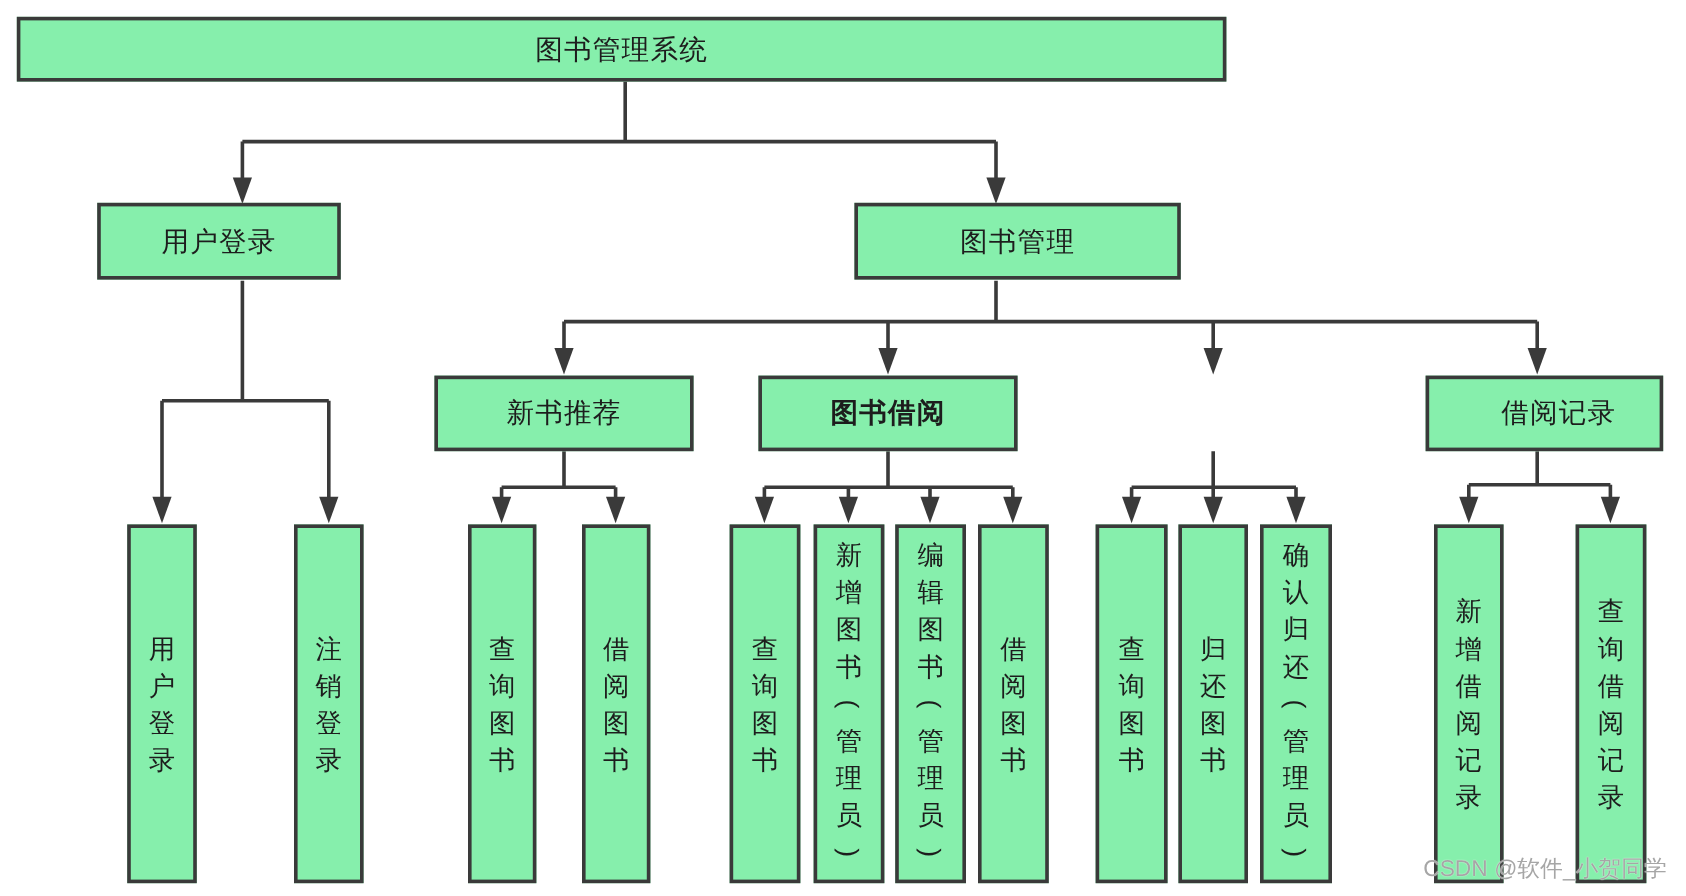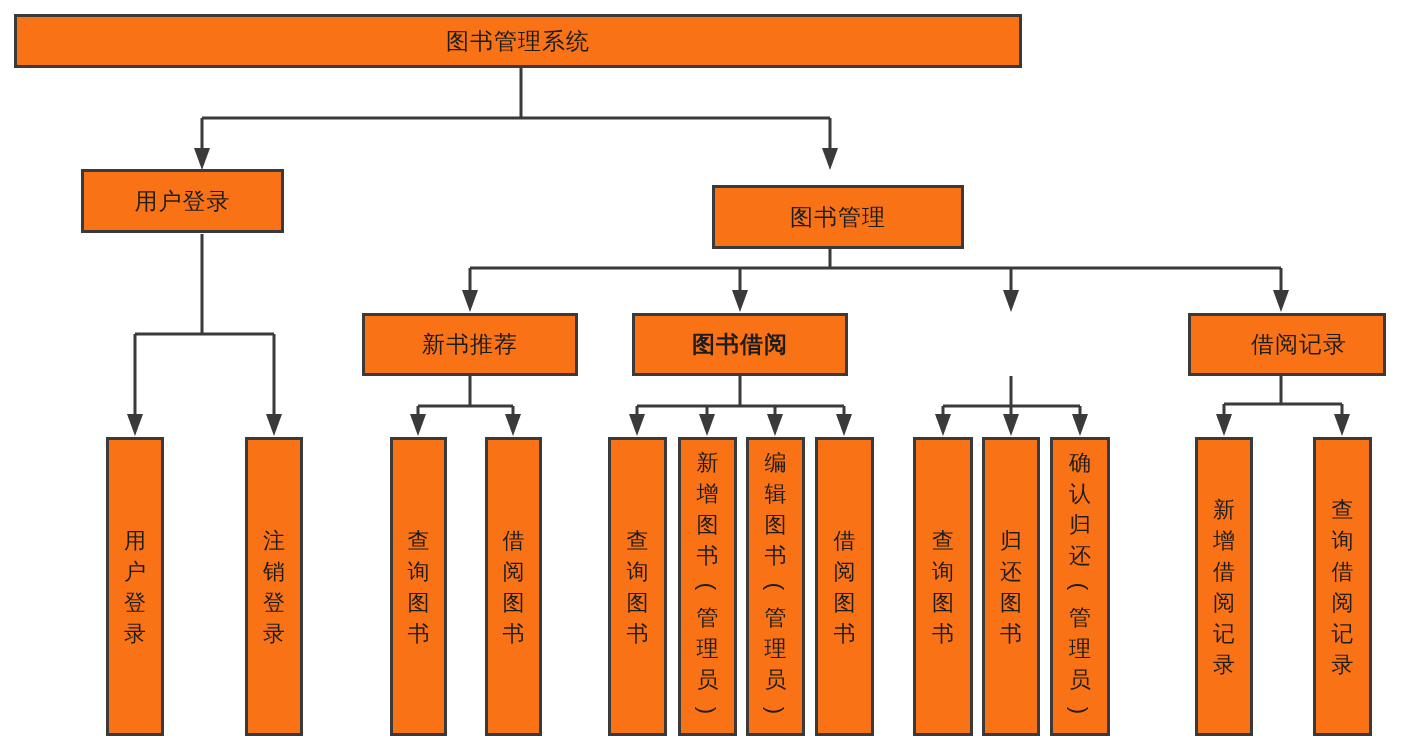--- a/index.html
+++ b/index.html
@@ -15,21 +15,21 @@
     font-family:"Liberation Sans","DejaVu Sans",sans-serif;
     position:relative;
   }
   #canvas{
     position:absolute;left:0;top:0;width:1405px;height:747px;
     overflow:hidden;
   }
   #wires{position:absolute;left:0;top:0;z-index:1;}
   .node{
     position:absolute;
-    background:#f97316;
+    background:#86efac;
     border:3px solid var(--line);
     box-sizing:border-box;
     display:flex;align-items:center;justify-content:center;
     color:var(--text);
     z-index:2;
   }
   .hlabel{
     font-size:23px;
     letter-spacing:1px;
     white-space:nowrap;
@@ -92,21 +92,21 @@
     </g>
   </svg>
 
   <div class="node" style="left:14px;top:14px;width:1008px;height:54px;">
     <span class="hlabel">图书管理系统</span>
   </div>
 
   <div class="node" style="left:81px;top:169px;width:203px;height:64px;">
     <span class="hlabel">用户登录</span>
   </div>
-  <div class="node" style="left:712px;top:169px;width:252px;height:64px;margin-top:16px;">
+  <div class="node" style="left:712px;top:169px;width:272px;height:64px;">
     <span class="hlabel">图书管理</span>
   </div>
 
   <div class="node" style="left:362px;top:313px;width:216px;height:63px;">
     <span class="hlabel">新书推荐</span>
   </div>
   <div class="node" style="left:632px;top:313px;width:216px;height:63px;font-weight:bold;">
     <span class="hlabel">图书借阅</span>
   </div>
   <div class="node" style="left:1188px;top:313px;width:198px;height:63px;padding-left:24px;">
@@ -234,13 +234,14 @@
     <div class="v-text">
         <span class="vchar">查</span>
         <span class="vchar">询</span>
         <span class="vchar">借</span>
         <span class="vchar">阅</span>
         <span class="vchar">记</span>
         <span class="vchar">录</span>
       </div>
   </div>
 
+  <div id="watermark">CSDN @软件_小贺同学</div>
 </div>
 
 </body></html>

